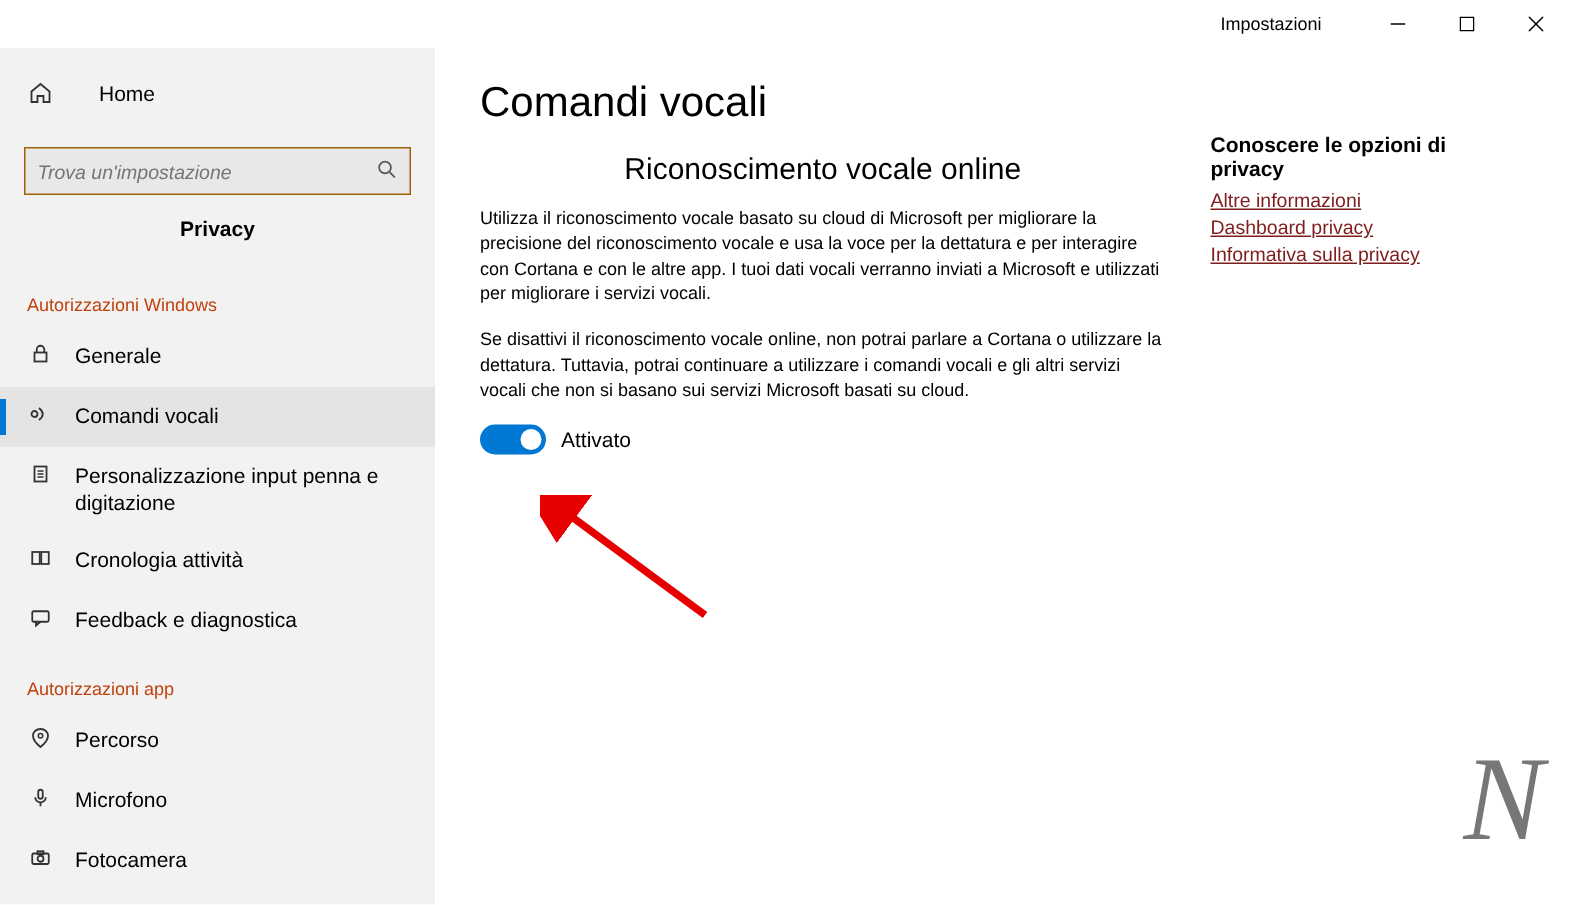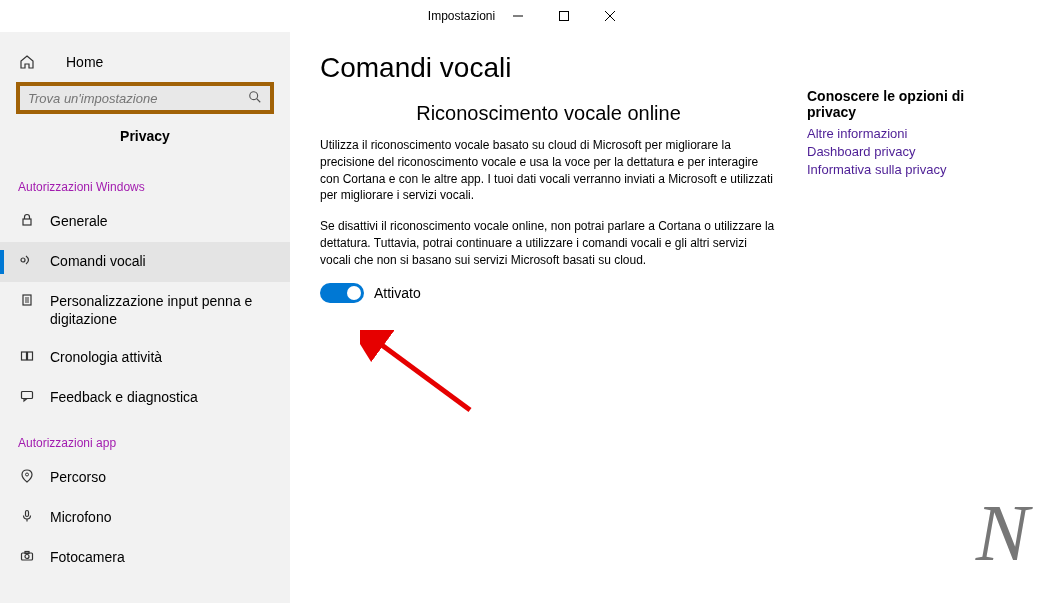--- a/index.html
+++ b/index.html
@@ -1,34 +1,34 @@
 <!DOCTYPE html>
 <html><head>
 <meta charset="utf-8">
 <style>
 * { margin: 0; padding: 0; box-sizing: border-box; font-family: "Segoe UI", Tahoma, sans-serif; }
 body { background: #fff; color: #000; font-size: 14px; width: 1047px; height: 603px; overflow: hidden; position: relative; }
 
-.titlebar { height: 32px; display: flex; align-items: center; justify-content: center; padding-left: 14px; }
+.titlebar { height: 32px; display: flex; align-items: center; justify-content: flex-end; padding-left: 14px; gap: 28px; }
 .titlebar-title { font-size: 12px; color: #000; }
 .window-controls { display: flex; }
 .window-btn { width: 46px; height: 32px; display: flex; align-items: center; justify-content: center; font-size: 14px; color: #000; }
 .window-btn svg { width: 10px; height: 10px; }
 
 .app { display: flex; height: calc(603px - 32px); }
 
 .sidebar { width: 290px; background: #f2f2f2; padding-top: 10px; display: flex; flex-direction: column; }
 .home-row { display: flex; align-items: center; height: 40px; padding-left: 18px; gap: 30px; font-size: 14px; }
 .home-row .icon { width: 18px; display: flex; justify-content: center; }
-.searchbox { margin: 0 16px 8px 16px; height: 32px; border: 4px solid #a16207; background: #e8e8e8; display: flex; align-items: center; padding: 0 8px; }
+.searchbox { margin: 16px 16px 8px 16px; height: 32px; border: 1px solid #a16207; background: #e8e8e8; display: flex; align-items: center; padding: 0 8px; }
 .searchbox input { flex: 1; border: none; background: transparent; outline: none; font-size: 13px; font-style: italic; color: #666; }
 .search-icon { width: 14px; height: 14px; color: #555; }
 .breadcrumb { font-weight: 600; font-size: 14px; padding: 6px 18px 18px 18px; text-align: center; }
 
-.section-header { font-size: 12px; color: #a21caf; padding: 18px 18px 8px 18px; }
+.section-header { font-size: 12px; color: #c2410c; padding: 18px 18px 8px 18px; }
 .nav-item { display: flex; align-items: flex-start; height: auto; min-height: 40px; padding: 10px 18px 10px 18px; gap: 14px; font-size: 14px; position: relative; cursor: default; line-height: 1.3; }
 .nav-item .icon { width: 18px; flex-shrink: 0; display: flex; justify-content: center; padding-top: 1px; color: #333; }
 .nav-item.selected::before { content: ""; position: absolute; left: 0; top: 8px; bottom: 8px; width: 4px; background: #0078d4; }
 .nav-item.selected { background: #e4e4e4; }
 .nav-item .label { flex: 1; }
 
 .main { flex: 1; padding: 20px 30px 0 30px; display: flex; gap: 30px; }
 .content { flex: 1; max-width: 500px; }
 .page-title { font-size: 28px; font-weight: 400; margin-bottom: 18px; }
 .section-title { font-size: 20px; font-weight: 400; margin-bottom: 12px; text-align: center; }
@@ -37,21 +37,21 @@
 .toggle-row { display: flex; align-items: center; gap: 10px; margin-top: 4px; }
 .toggle { width: 44px; height: 20px; border-radius: 10px; background: #0078d4; position: relative; }
 .toggle::after { content: ""; position: absolute; right: 3px; top: 3px; width: 14px; height: 14px; border-radius: 50%; background: #fff; }
 .toggle-label { font-size: 14px; }
 
 .arrow { position: absolute; left: 360px; top: 330px; pointer-events: none; }
 
 .aside { width: 210px; padding-top: 36px; }
 .aside-title { font-size: 14px; font-weight: 600; margin-bottom: 6px; }
 .aside-desc { font-size: 13px; margin-bottom: 8px; color: #222; line-height: 1.35; }
-.aside-link { display: block; font-size: 13px; color: #4c1d95; margin-bottom: 3px; cursor: pointer; }
+.aside-link { display: block; font-size: 13px; color: #7f1d1d; margin-bottom: 3px; cursor: pointer; text-decoration: underline; }
 
 .watermark { position: absolute; right: 18px; bottom: 30px; font-family: "Segoe Script", cursive; font-size: 80px; color: #777; font-style: italic; line-height: 1; pointer-events: none; }
 </style>
 </head>
 <body>
 
 <div class="titlebar">
   <span class="titlebar-title">Impostazioni</span>
   <div class="window-controls">
     <div class="window-btn">

